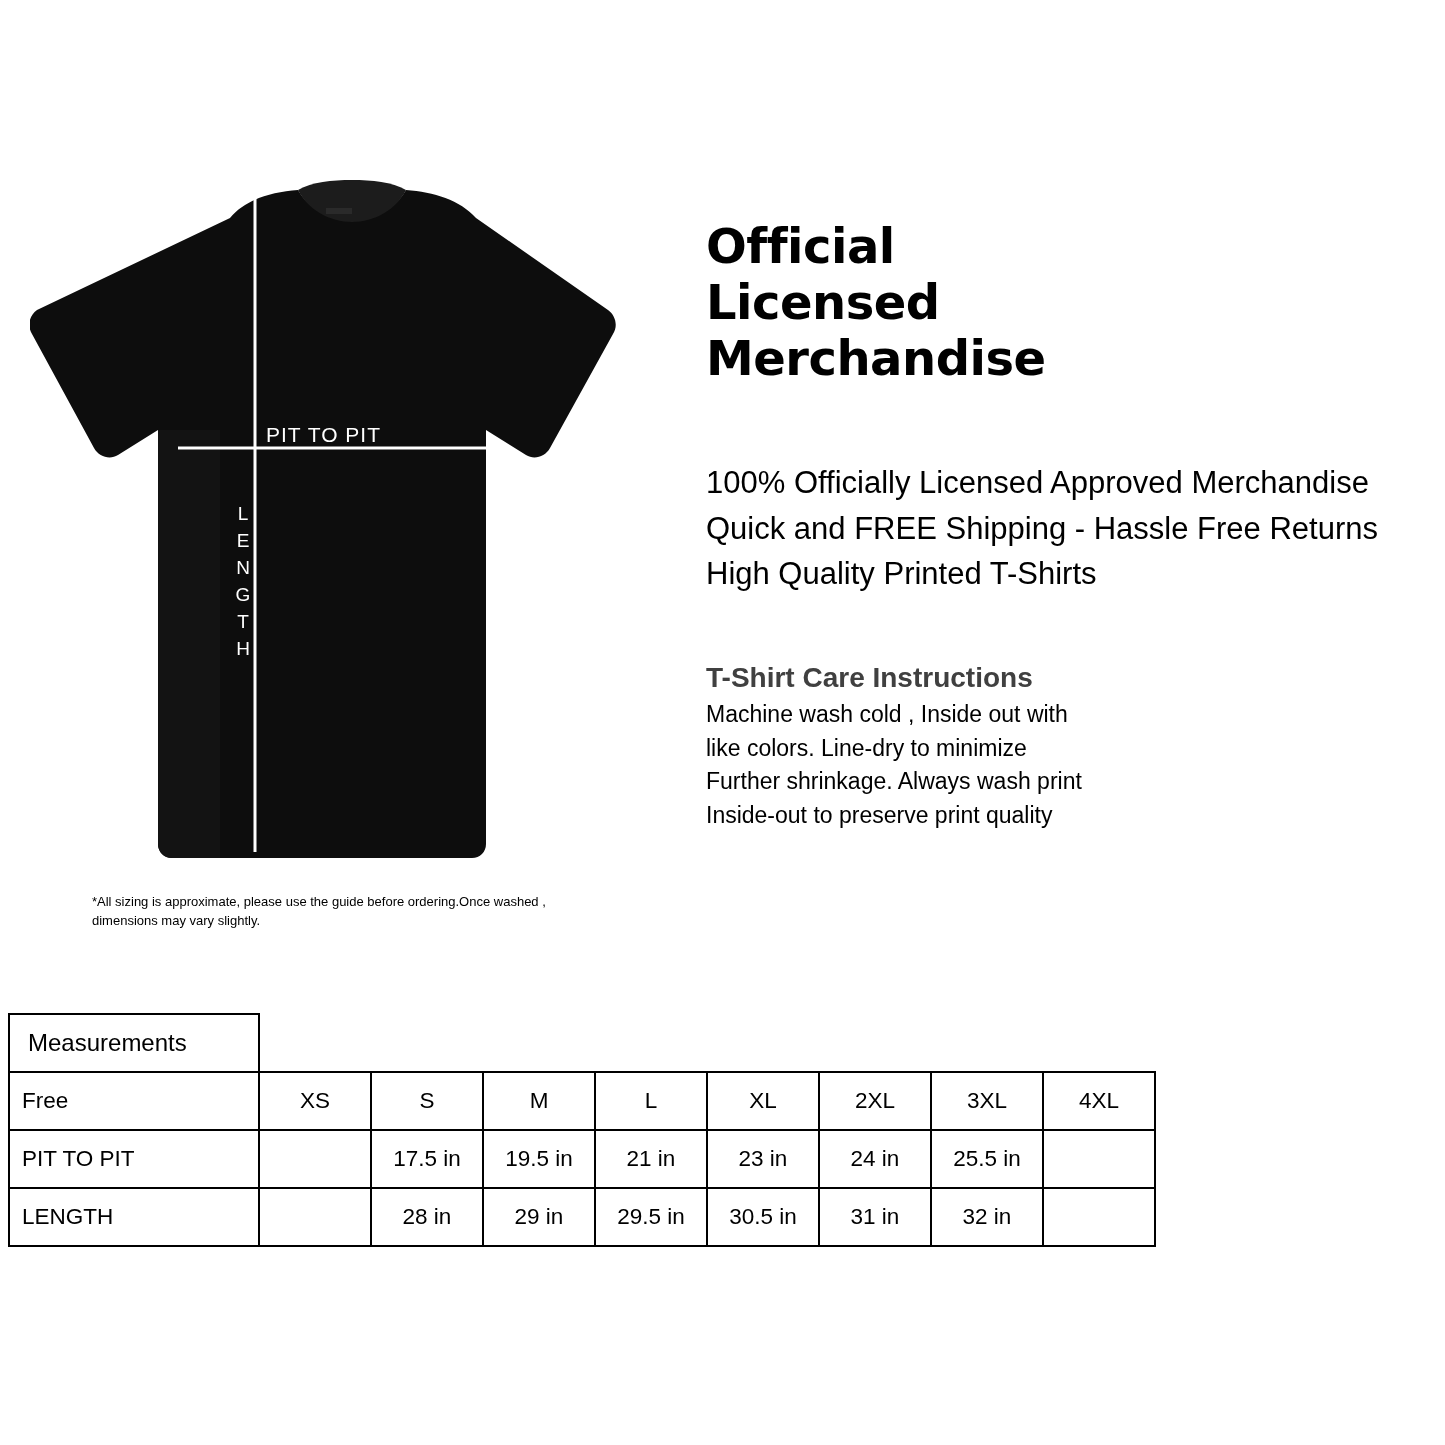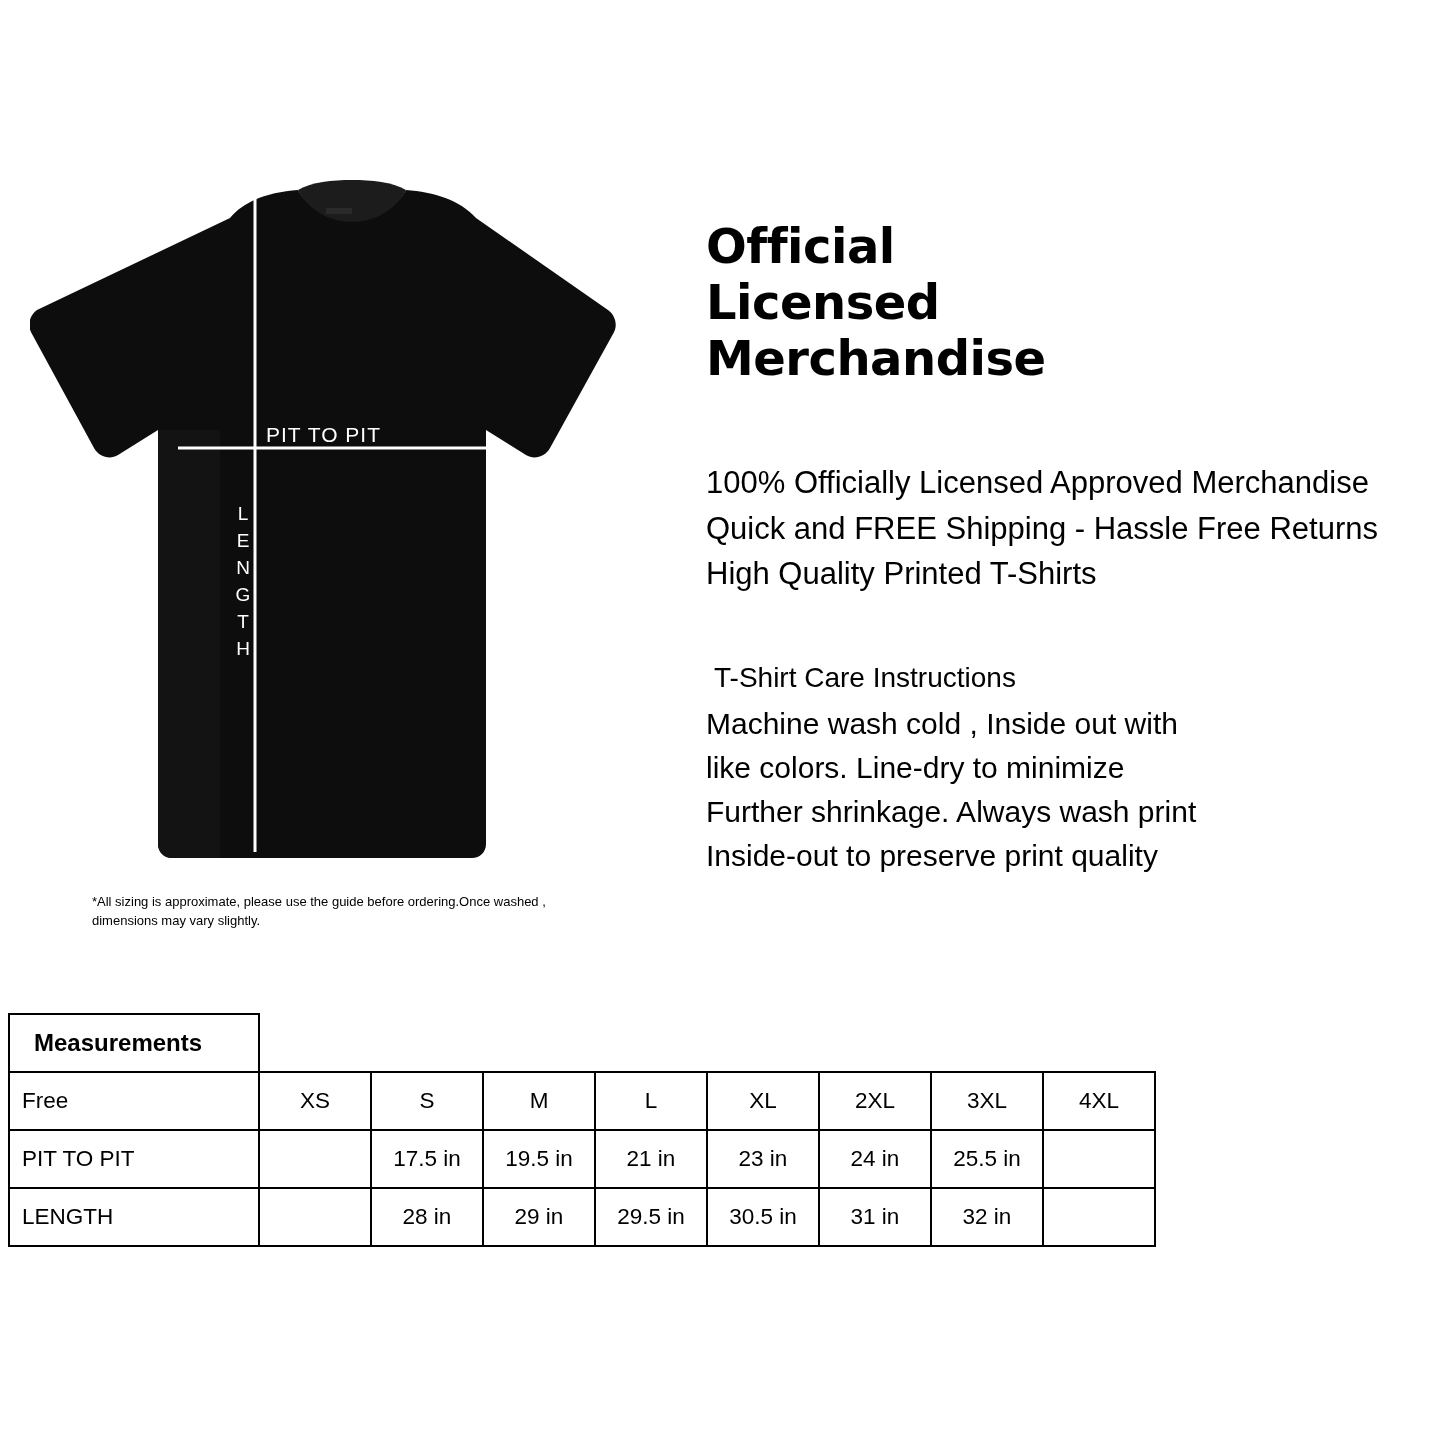--- a/index.html
+++ b/index.html
@@ -80,28 +80,28 @@
 
   #benefits {
     margin: 0;
     padding: 0;
     list-style: none;
     font-size: 31px;
     line-height: 1.46;
     margin-top: 74px;
   }
   #care-heading {
-    color: #000000;
-    font-weight: normal;
+    color: #404040;
+    font-weight: bold;
     font-size: 28px;
-    margin: 8px;
+    margin: 0;
     margin-top: 66px;
   }
   #care-text {
-    font-size: 30px;
+    font-size: 23px;
     line-height: 1.46;
     margin: 0;
     margin-top: 4px;
   }
   #care-text span { display: block; }
 
   
   #measurements-table {
     position: absolute;
     left: 8px;
@@ -116,23 +116,23 @@
     font-weight: normal;
     text-align: center;
     padding: 0;
   }
   #measurements-table .rowhead {
     text-align: left;
     padding-left: 12px;
     width: 236px;
   }
   #measurements-table .title-cell {
-    font-weight: bold;
+    font-weight: normal;
     text-align: left;
-    padding-left: 24px;
+    padding-left: 18px;
     font-size: 24px;
   }
   #measurements-table .blank-top {
     border: none;
   }
   #measurements-table td.size-col { width: 110px; }
 </style>
 </head>
 <body>
 

